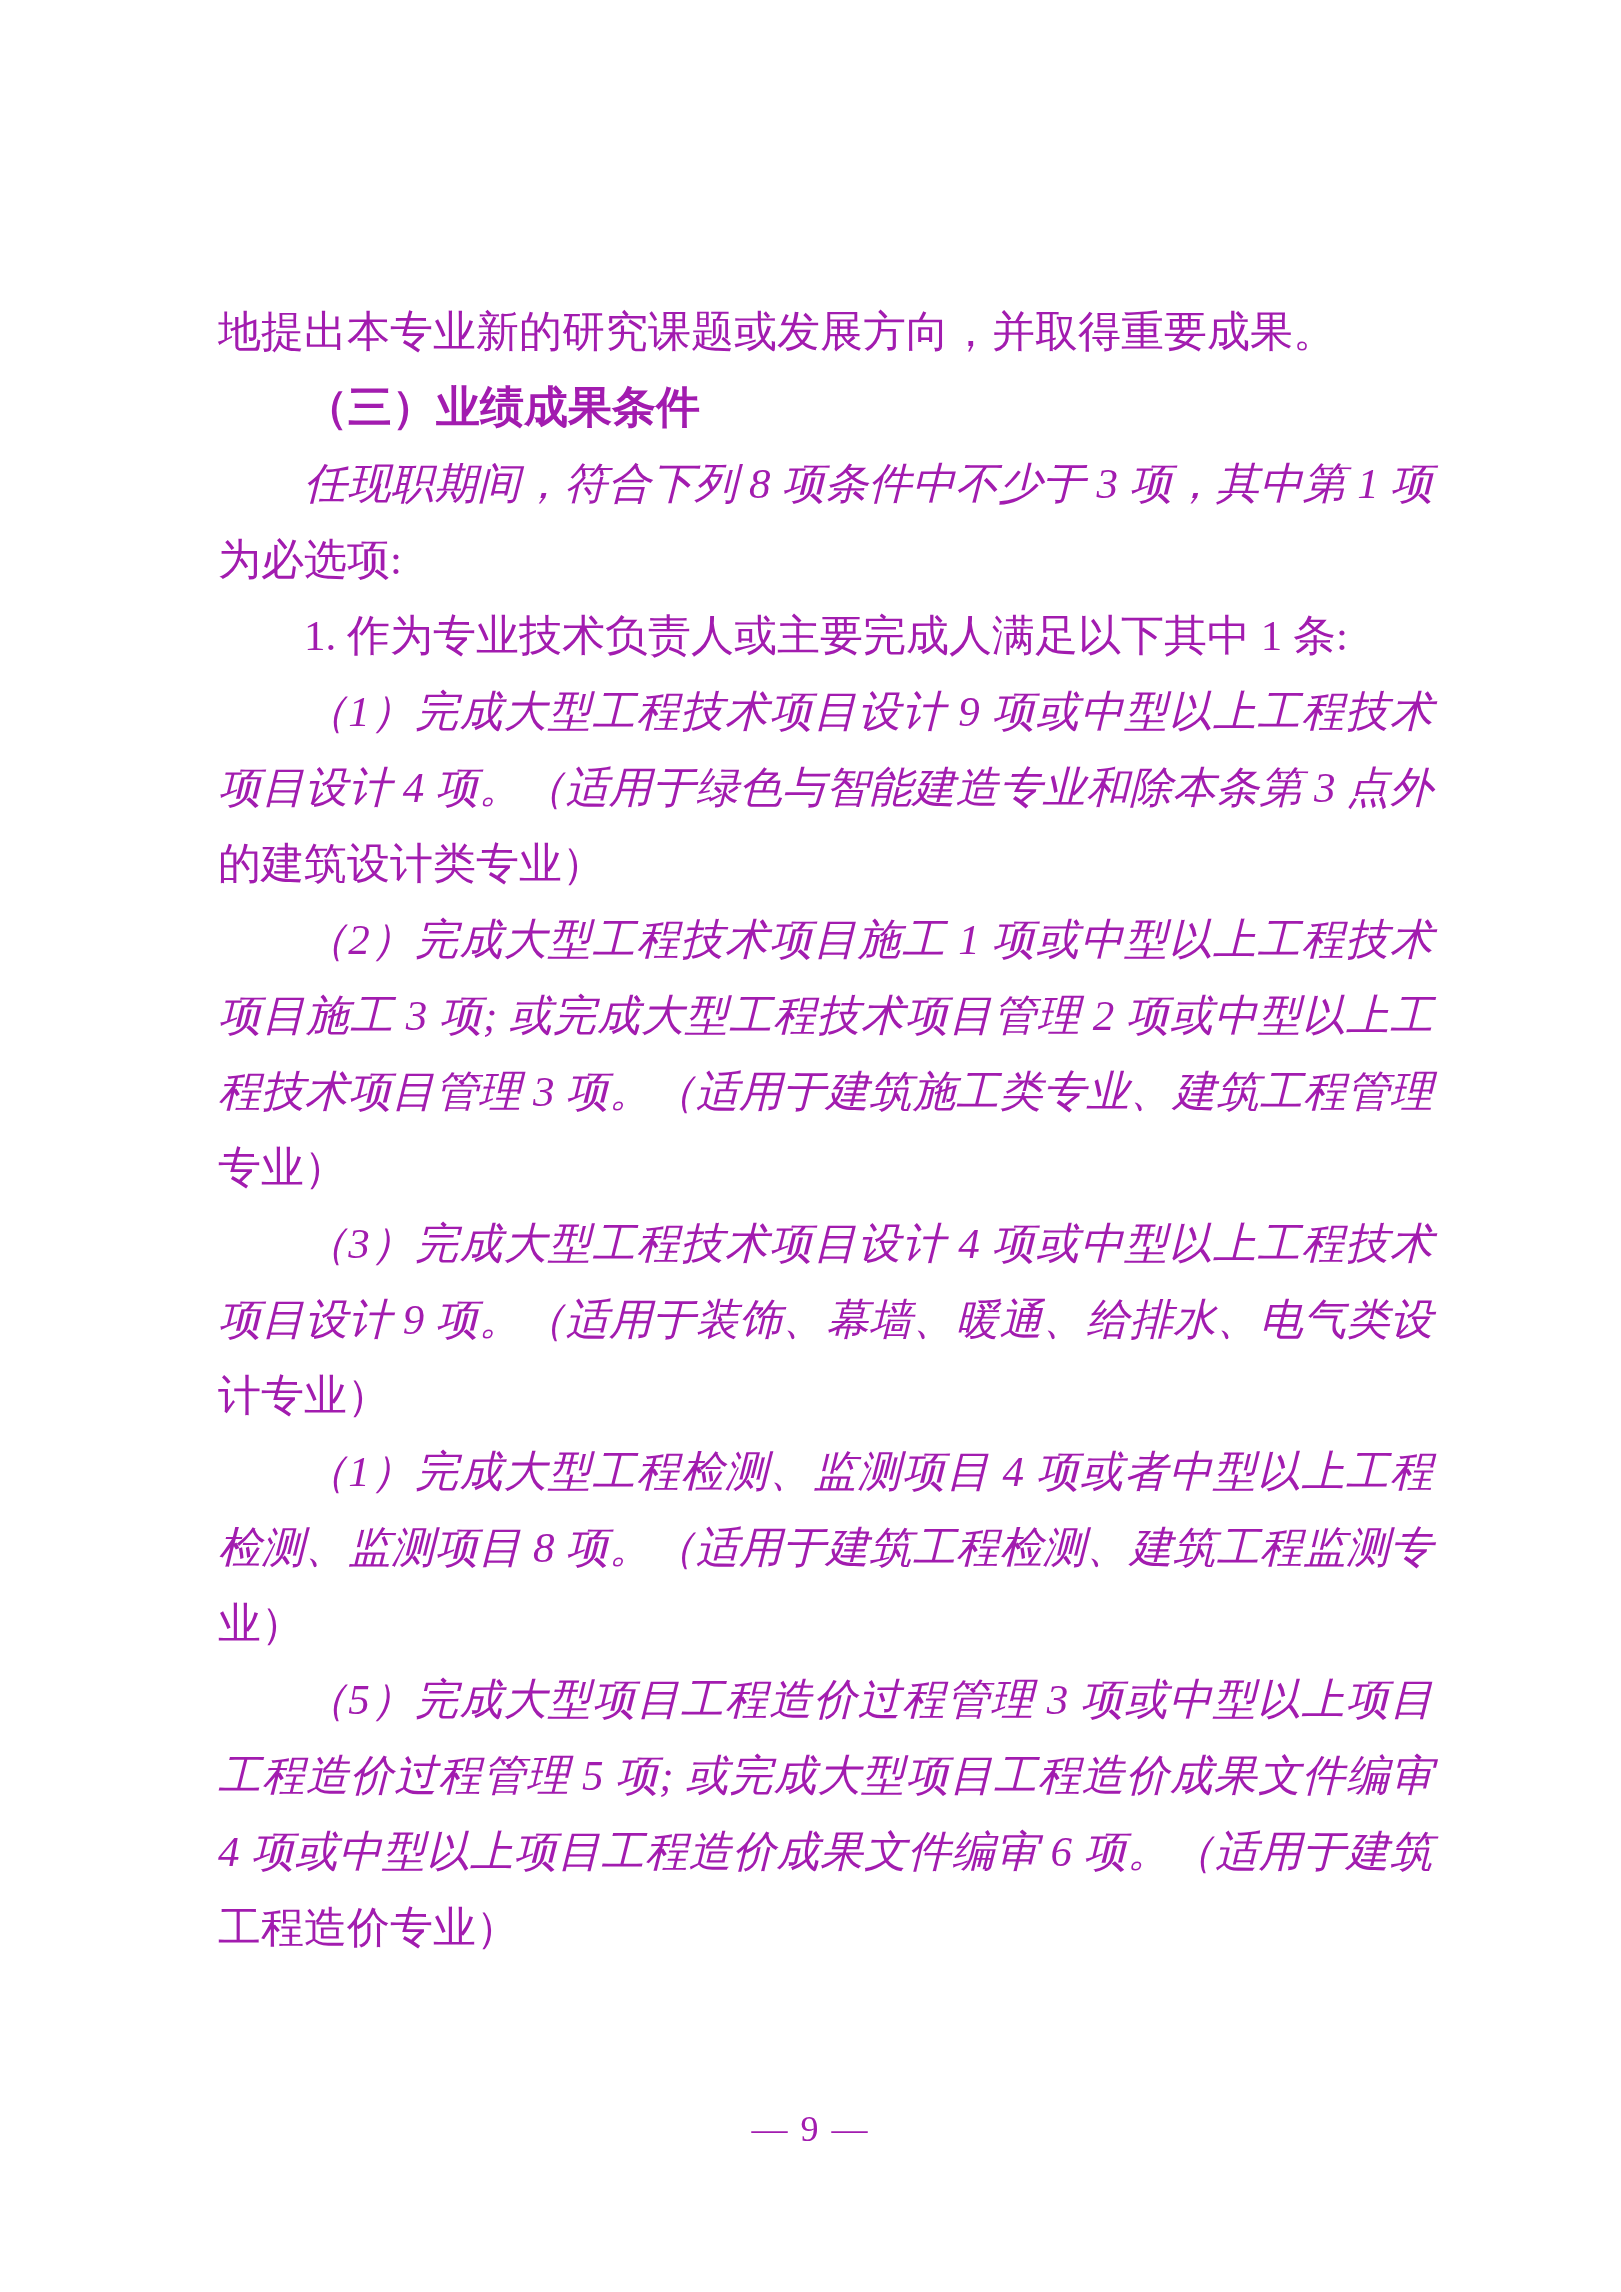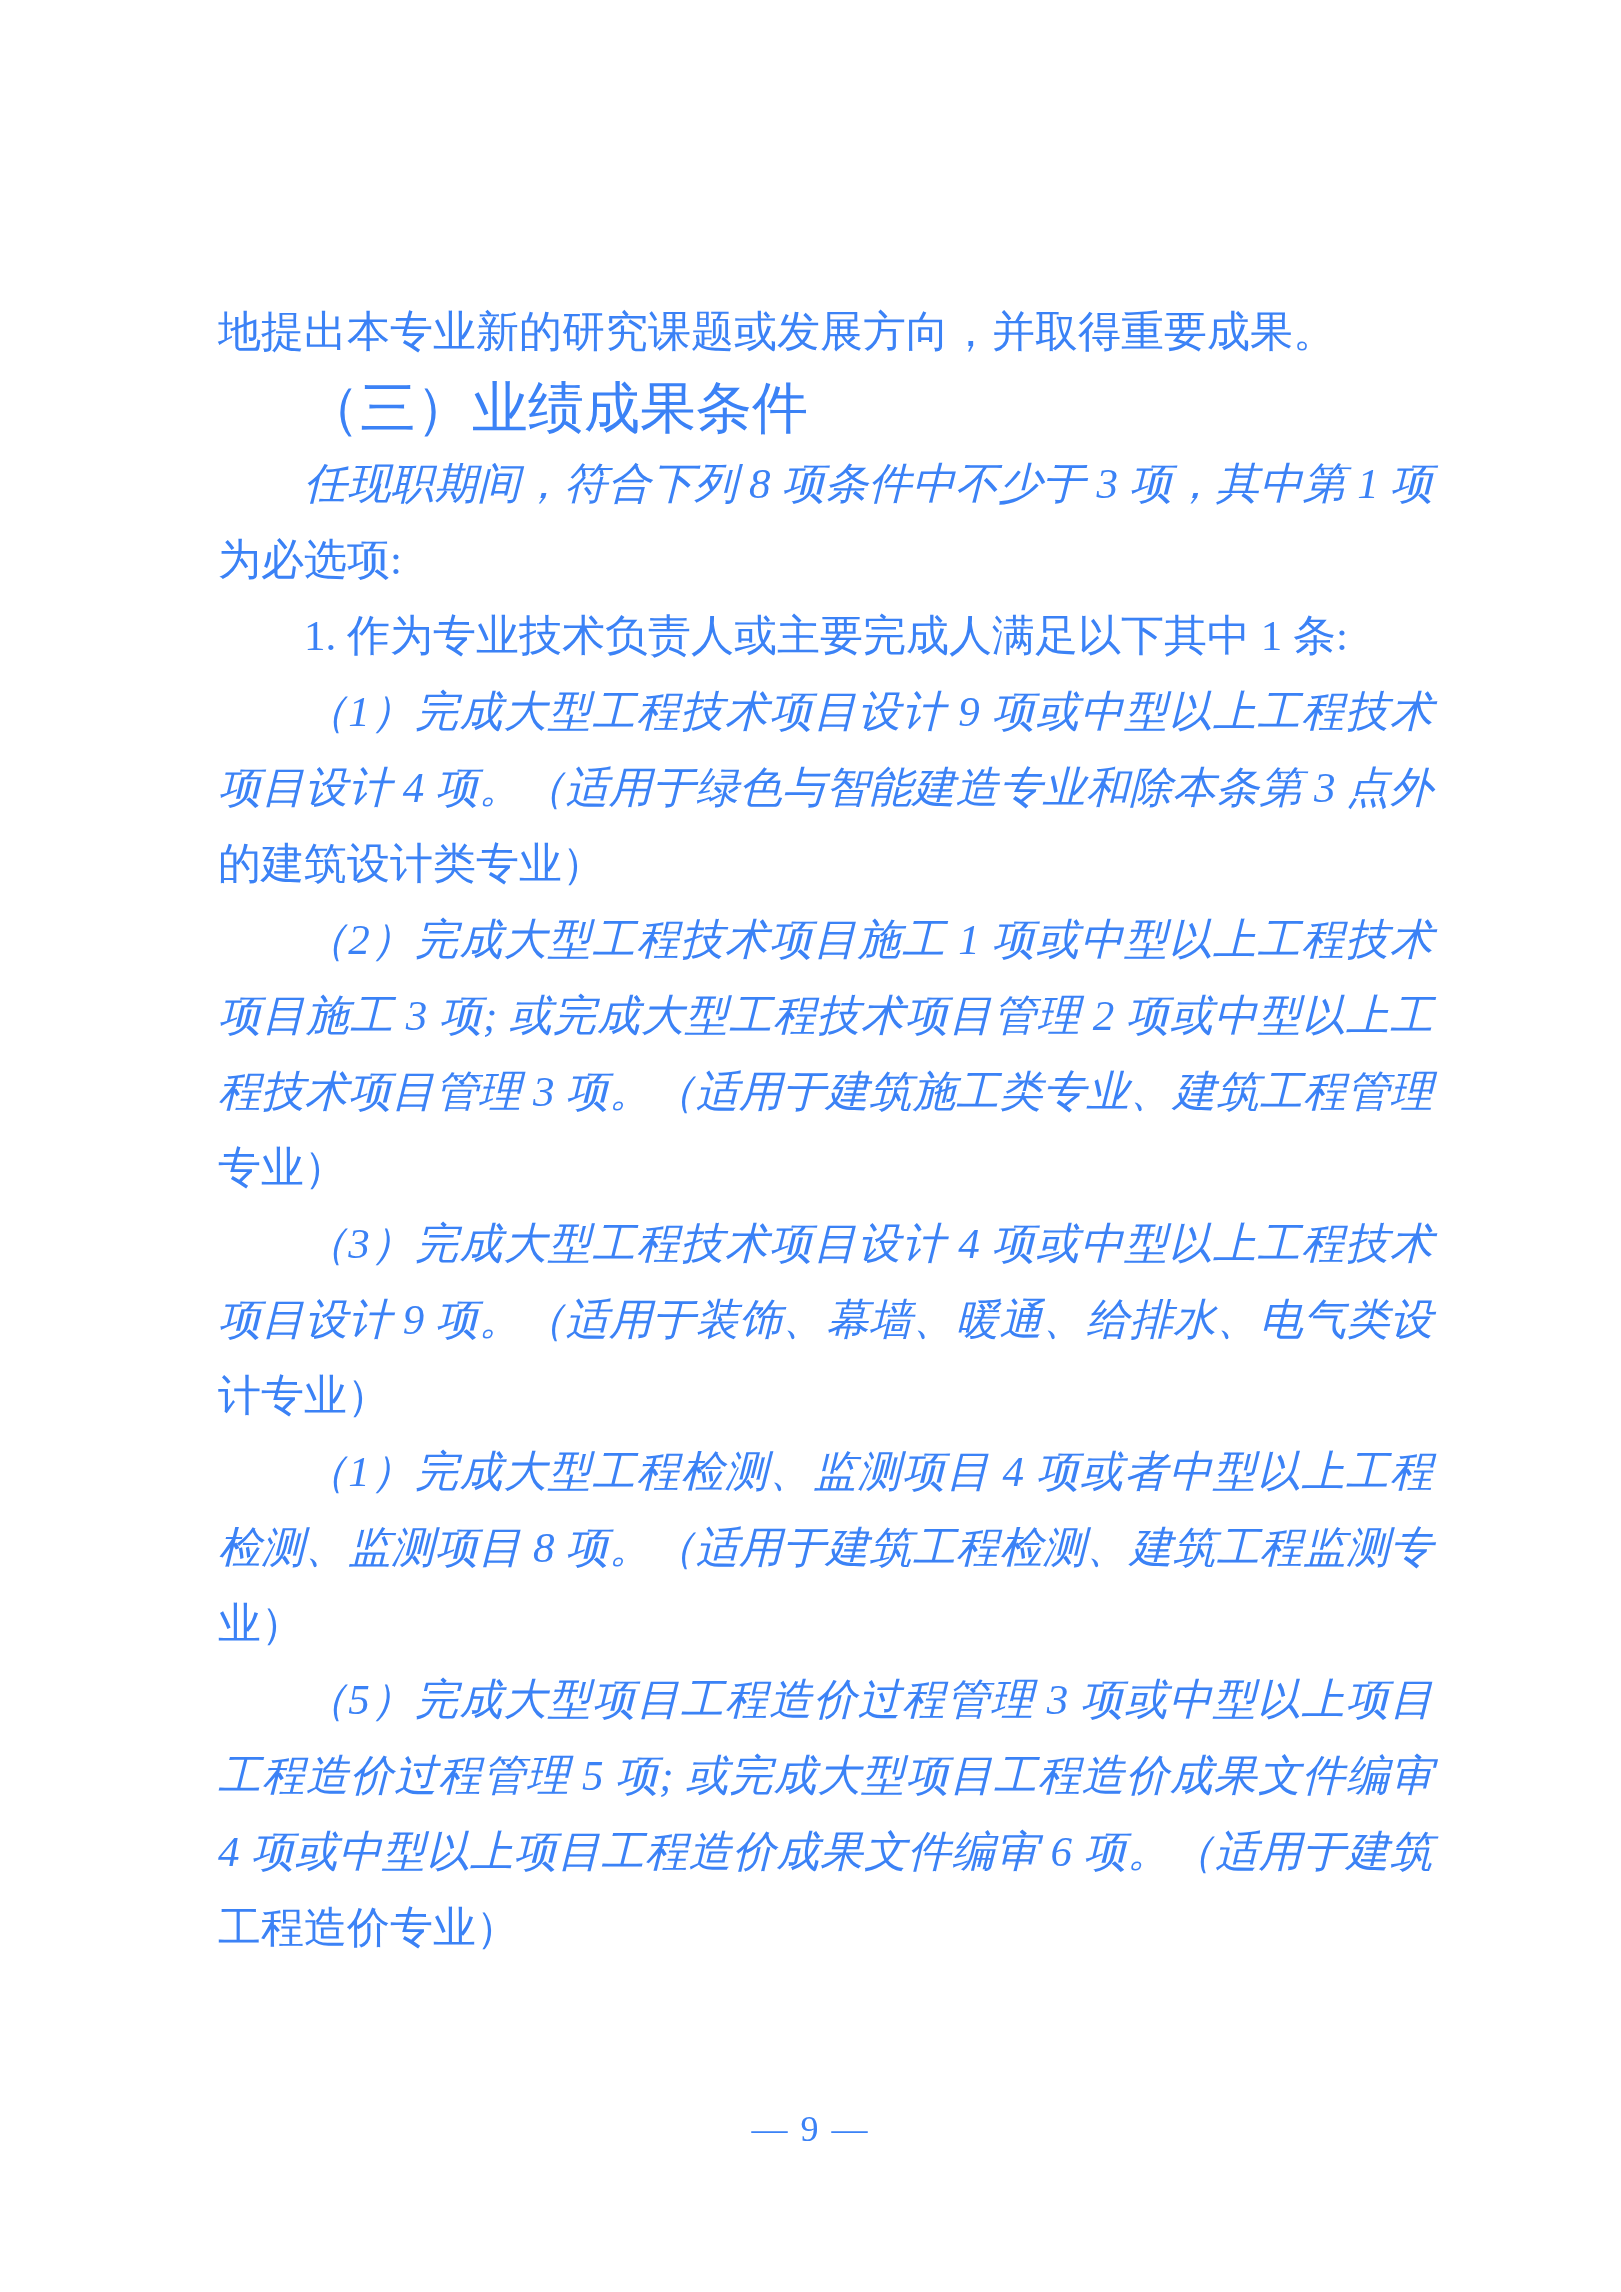--- a/index.html
+++ b/index.html
@@ -6,21 +6,21 @@
     margin: 0;
     padding: 0;
     background: #ffffff;
   }
   .page {
     position: relative;
     width: 1621px;
     height: 2293px;
     background: #ffffff;
     font-family: "Liberation Serif", "DejaVu Serif", serif;
-    color: #3b82f6;
+    color: #a21caf;
     overflow: hidden;
   }
   .body-text {
     position: absolute;
     left: 218px;
     top: 294px;
     width: 1215px;
   }
   .line {
     height: 76px;
@@ -31,22 +31,22 @@
   }
   .line.indent {
     text-indent: 86px;
   }
   .line.fill {
     text-align: justify;
     text-align-last: justify;
     font-style: italic;
   }
   .line.bold {
-    font-weight: normal;
-    font-size: 56px;
+    font-weight: bold;
+    font-size: 44px;
   }
   .footer {
     position: absolute;
     left: 0;
     top: 2093px;
     width: 1621px;
     height: 73px;
     line-height: 73px;
     text-align: center;
     font-size: 36px;

